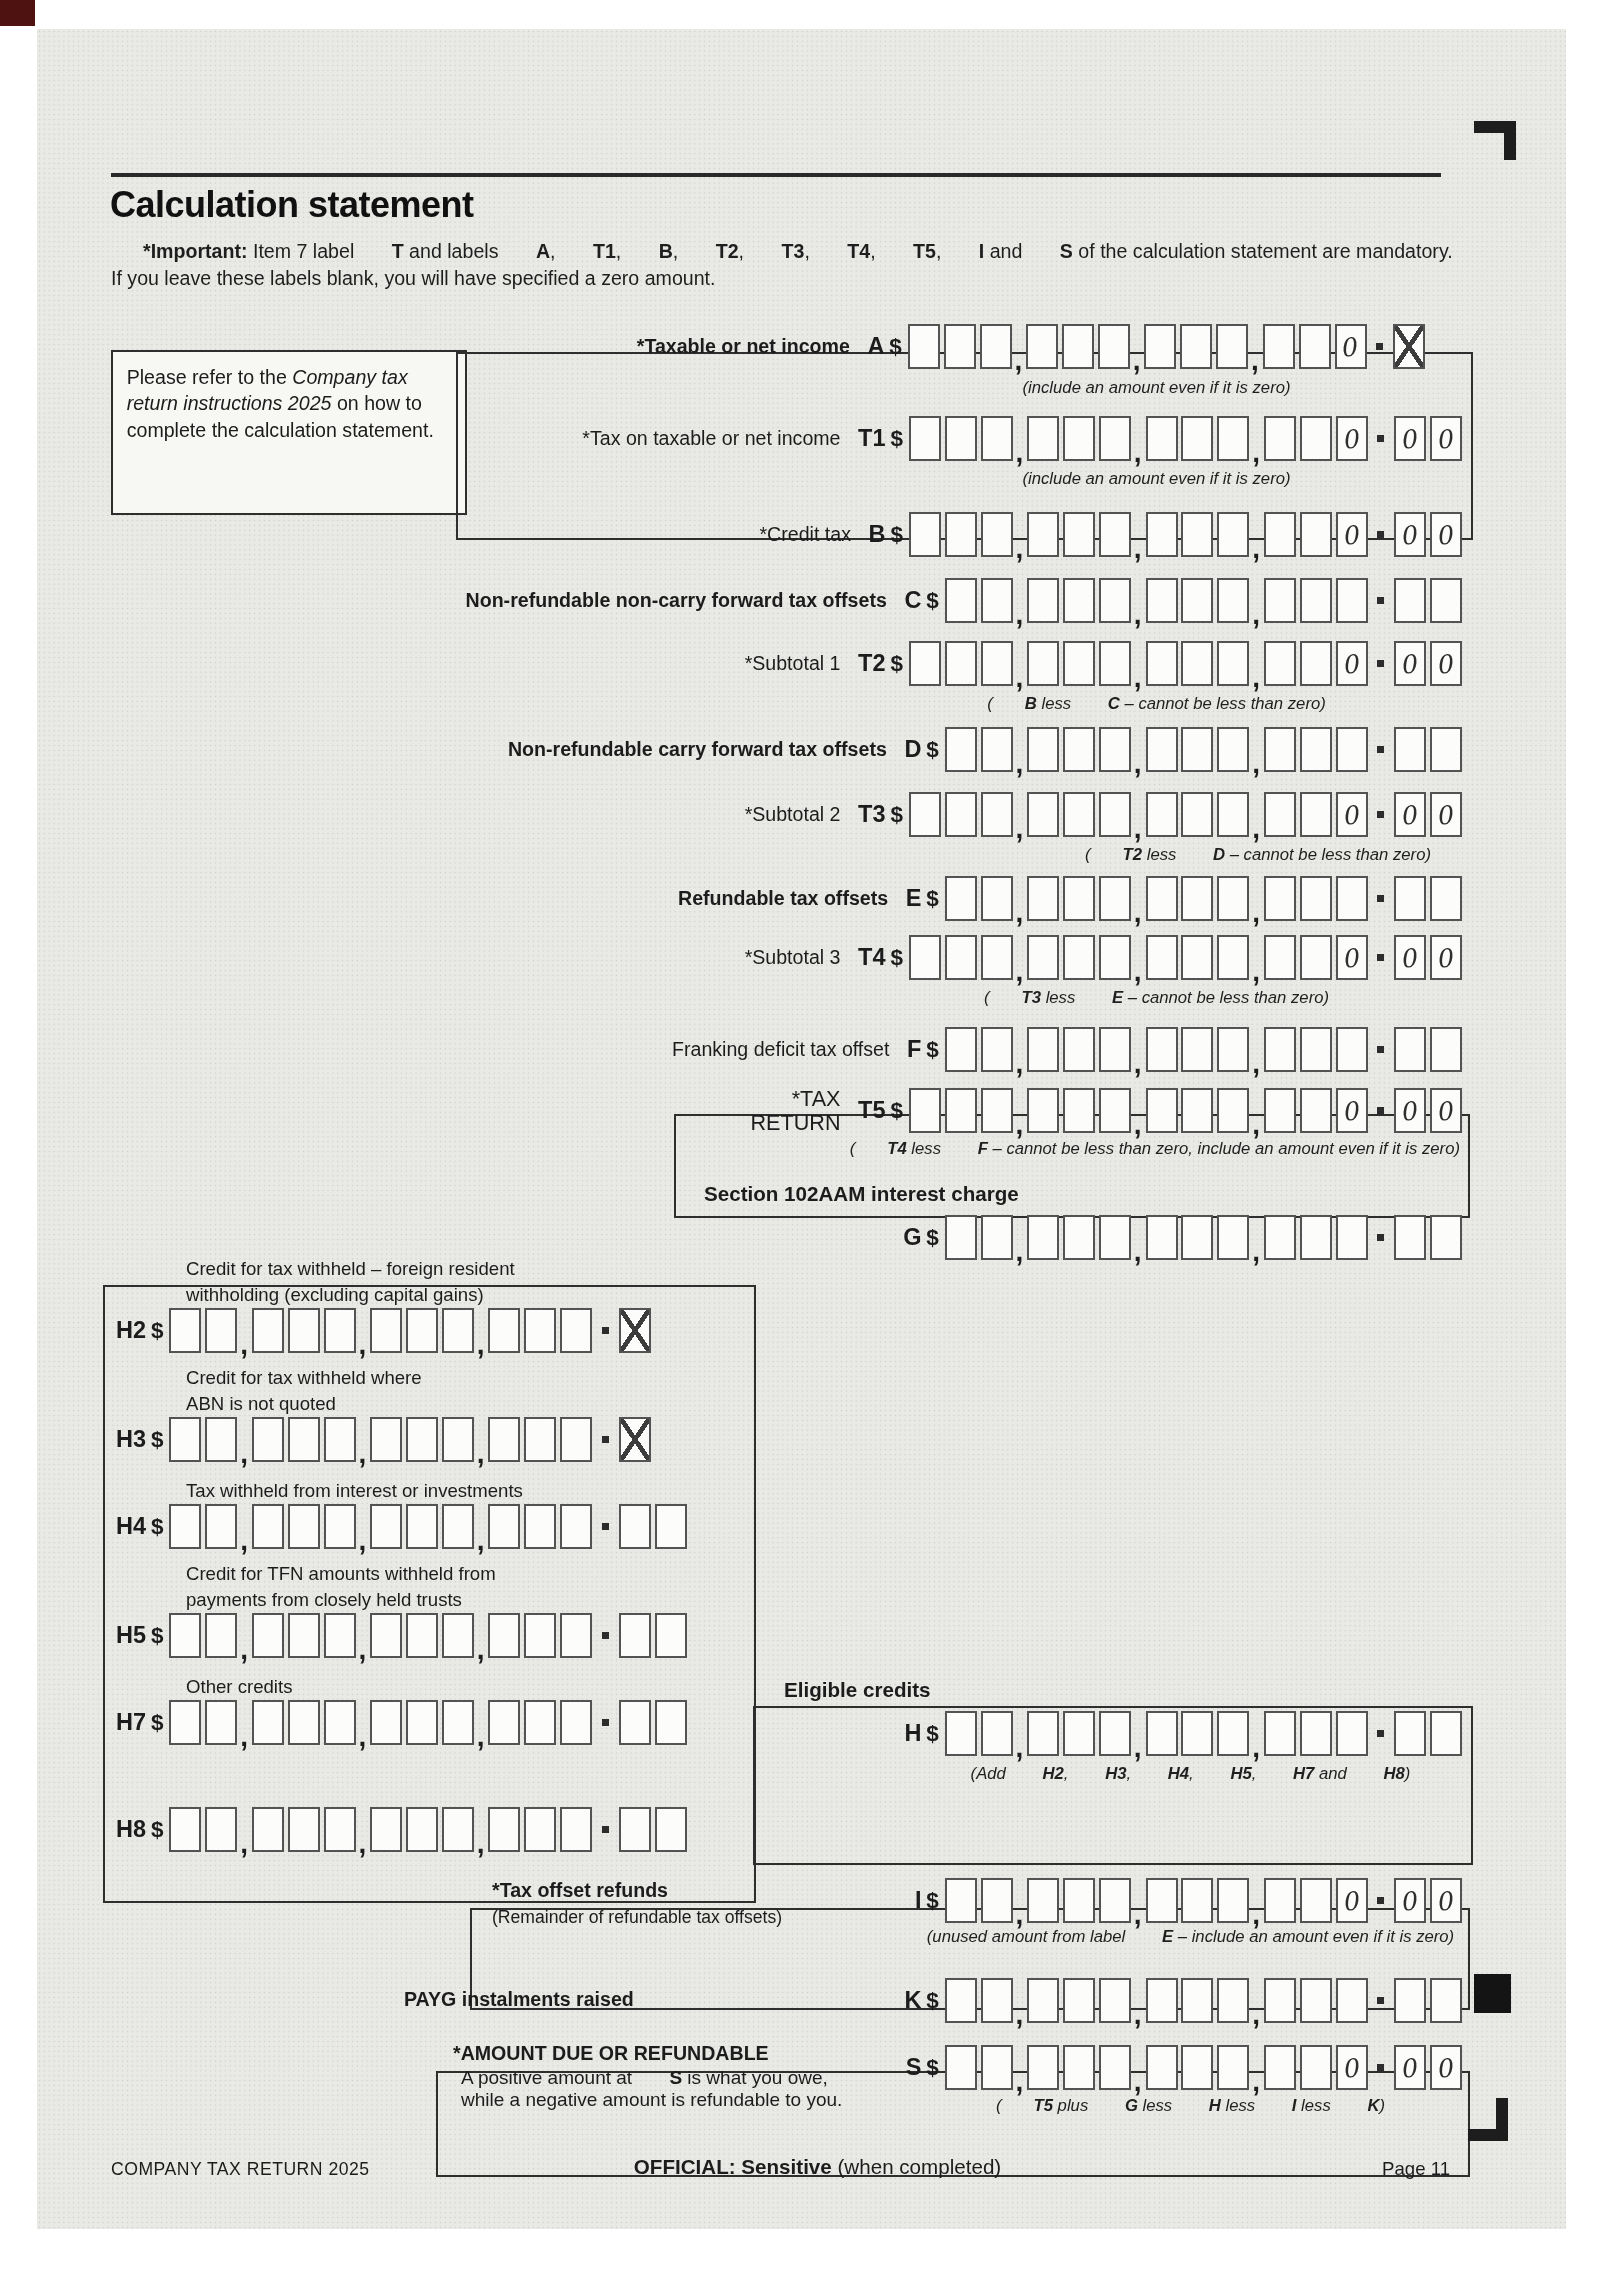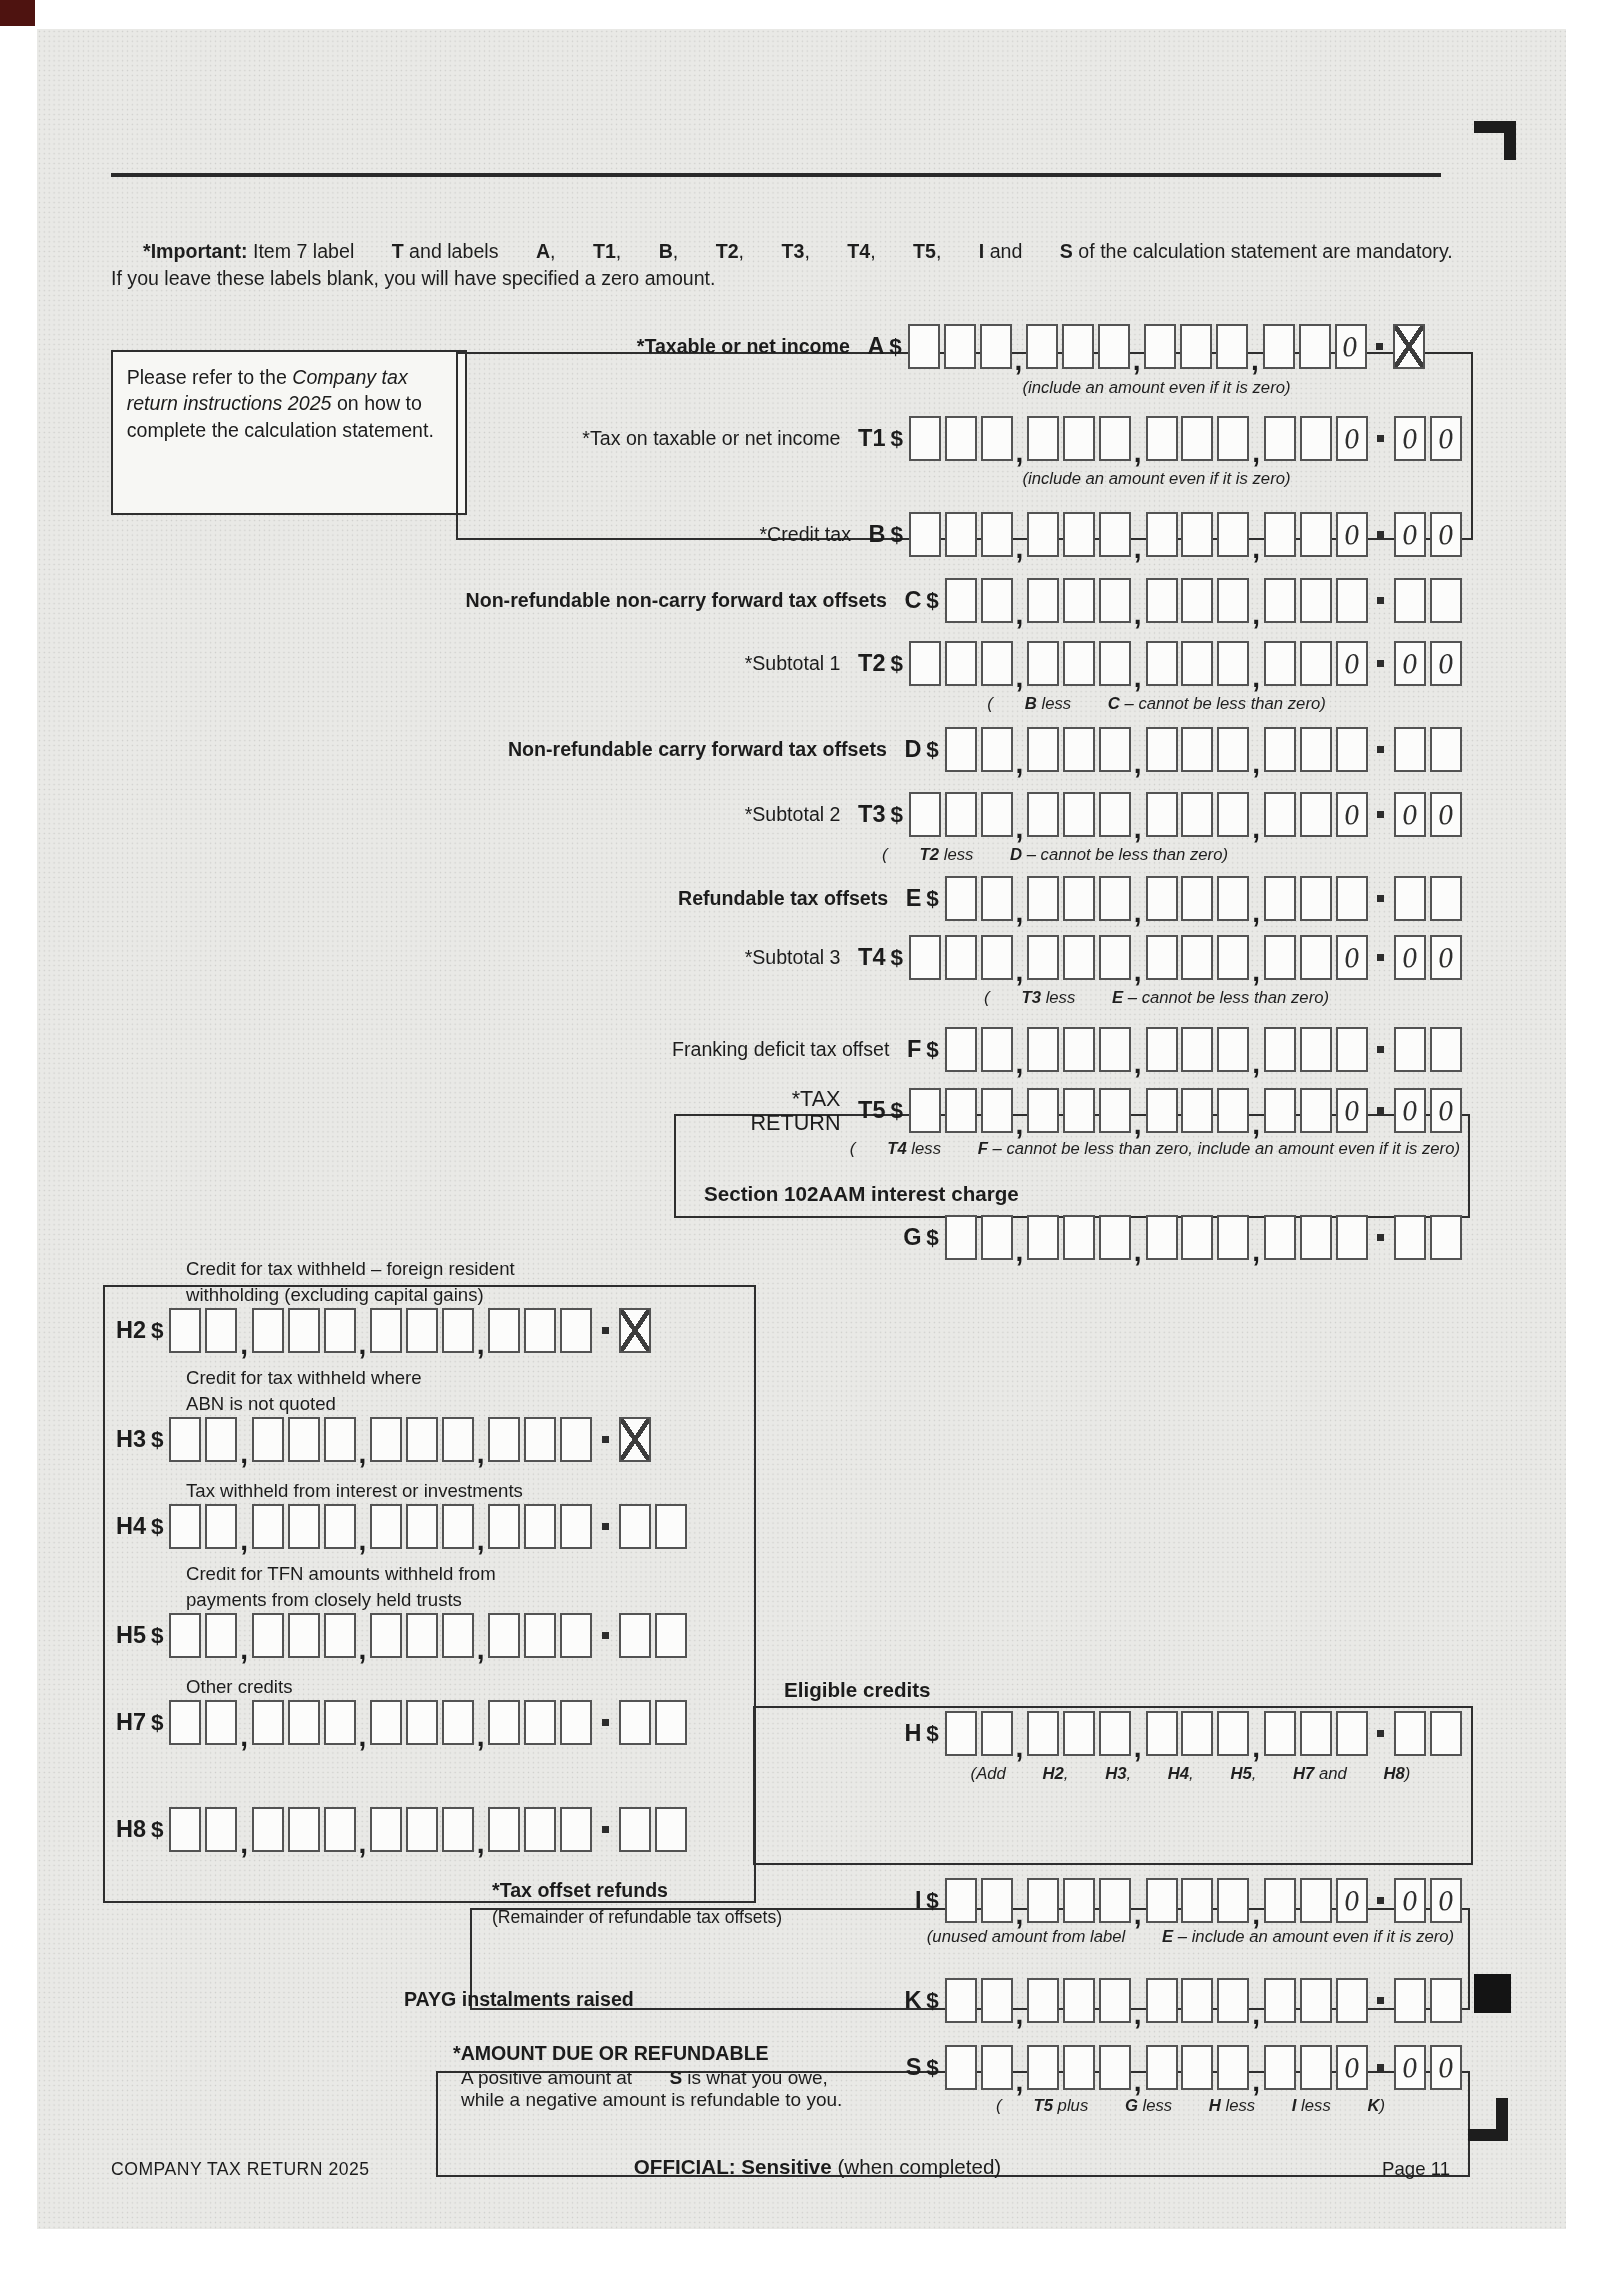--- a/index.html
+++ b/index.html
@@ -38,21 +38,21 @@
   .subtext{position:absolute;font-size:17.6px;white-space:pre-line;}
   .hlabel{position:absolute;font-size:18.6px;line-height:25.5px;white-space:pre-line;}
   .klabel{position:absolute;font-weight:700;font-size:19.6px;white-space:nowrap;}
   
   .r-A{top:324px;right:195px}   .n-A{top:378px;left:882px;width:549px;text-align:center}
   .r-T1{top:416px;right:158px}  .n-T1{top:469px;left:882px;width:549px;text-align:center}
   .r-B{top:512px;right:158px}
   .r-C{top:578px;right:158px}
   .r-T2{top:641px;right:158px}  .n-T2{top:694px;left:882px;width:549px;text-align:center}
   .r-D{top:727px;right:158px}
-  .r-T3{top:792px;right:158px}  .n-T3{top:845px;left:882px;width:549px;text-align:left}
+  .r-T3{top:792px;right:158px}  .n-T3{top:845px;left:882px;width:549px;text-align:right}
   .r-E{top:876px;right:158px}
   .r-T4{top:935px;right:158px}  .n-T4{top:988px;left:882px;width:549px;text-align:center}
   .r-F{top:1027px;right:158px}
   .box-top{left:456px;top:312px;width:1013px;height:184px}
   .box-instr{left:111px;top:310px;width:325px;height:137px}
   .box-t5{left:674px;top:1074px;width:792px;height:100px}
   .r-T5{top:1088px;right:158px} .n-T5{top:1139px;left:686px;width:774px;text-align:right}
   .h-102aam{left:704px;top:1182px}
   .r-G{top:1215px;right:158px}
   .box-h{left:103px;top:1245px;width:649px;height:614px}
@@ -84,20 +84,21 @@
 <body>
 
 <div class="page">
   <div class="paper"></div>
   <div class="corner-dark"></div>
 
   <div class="mark" style="left:1474px;top:121px;width:41px;height:11.8px;"></div>
   <div class="mark" style="left:1504px;top:121px;width:11.8px;height:39px;"></div>
 
   <div class="rule"></div>
+  <div class="title">Calculation statement</div>
   <div class="important"><span class="seg-b">*Important:</span><span> Item 7 label </span><span class="seg-b">T</span><span> and labels </span><span class="seg-b">A</span><span>, </span><span class="seg-b">T1</span><span>, </span><span class="seg-b">B</span><span>, </span><span class="seg-b">T2</span><span>, </span><span class="seg-b">T3</span><span>, </span><span class="seg-b">T4</span><span>, </span><span class="seg-b">T5</span><span>, </span><span class="seg-b">I</span><span> and </span><span class="seg-b">S</span><span> of the calculation statement are mandatory. If you leave these labels blank, you will have specified a zero amount.</span></div>
 
   <div class="obox instr box-instr"><span><span>Please refer to the </span><span class="seg-i">Company tax return instructions 2025</span><span> on how to complete the calculation statement.</span></span></div>
 
   <div class="obox box-top"></div>
   <div class="mrow r-A">
     <span class="label b">*Taxable or net income</span>
     <span class="letter">A</span>
     <span class="dollar">$</span>
     <span class="boxes" style="display:flex;align-items:center">

